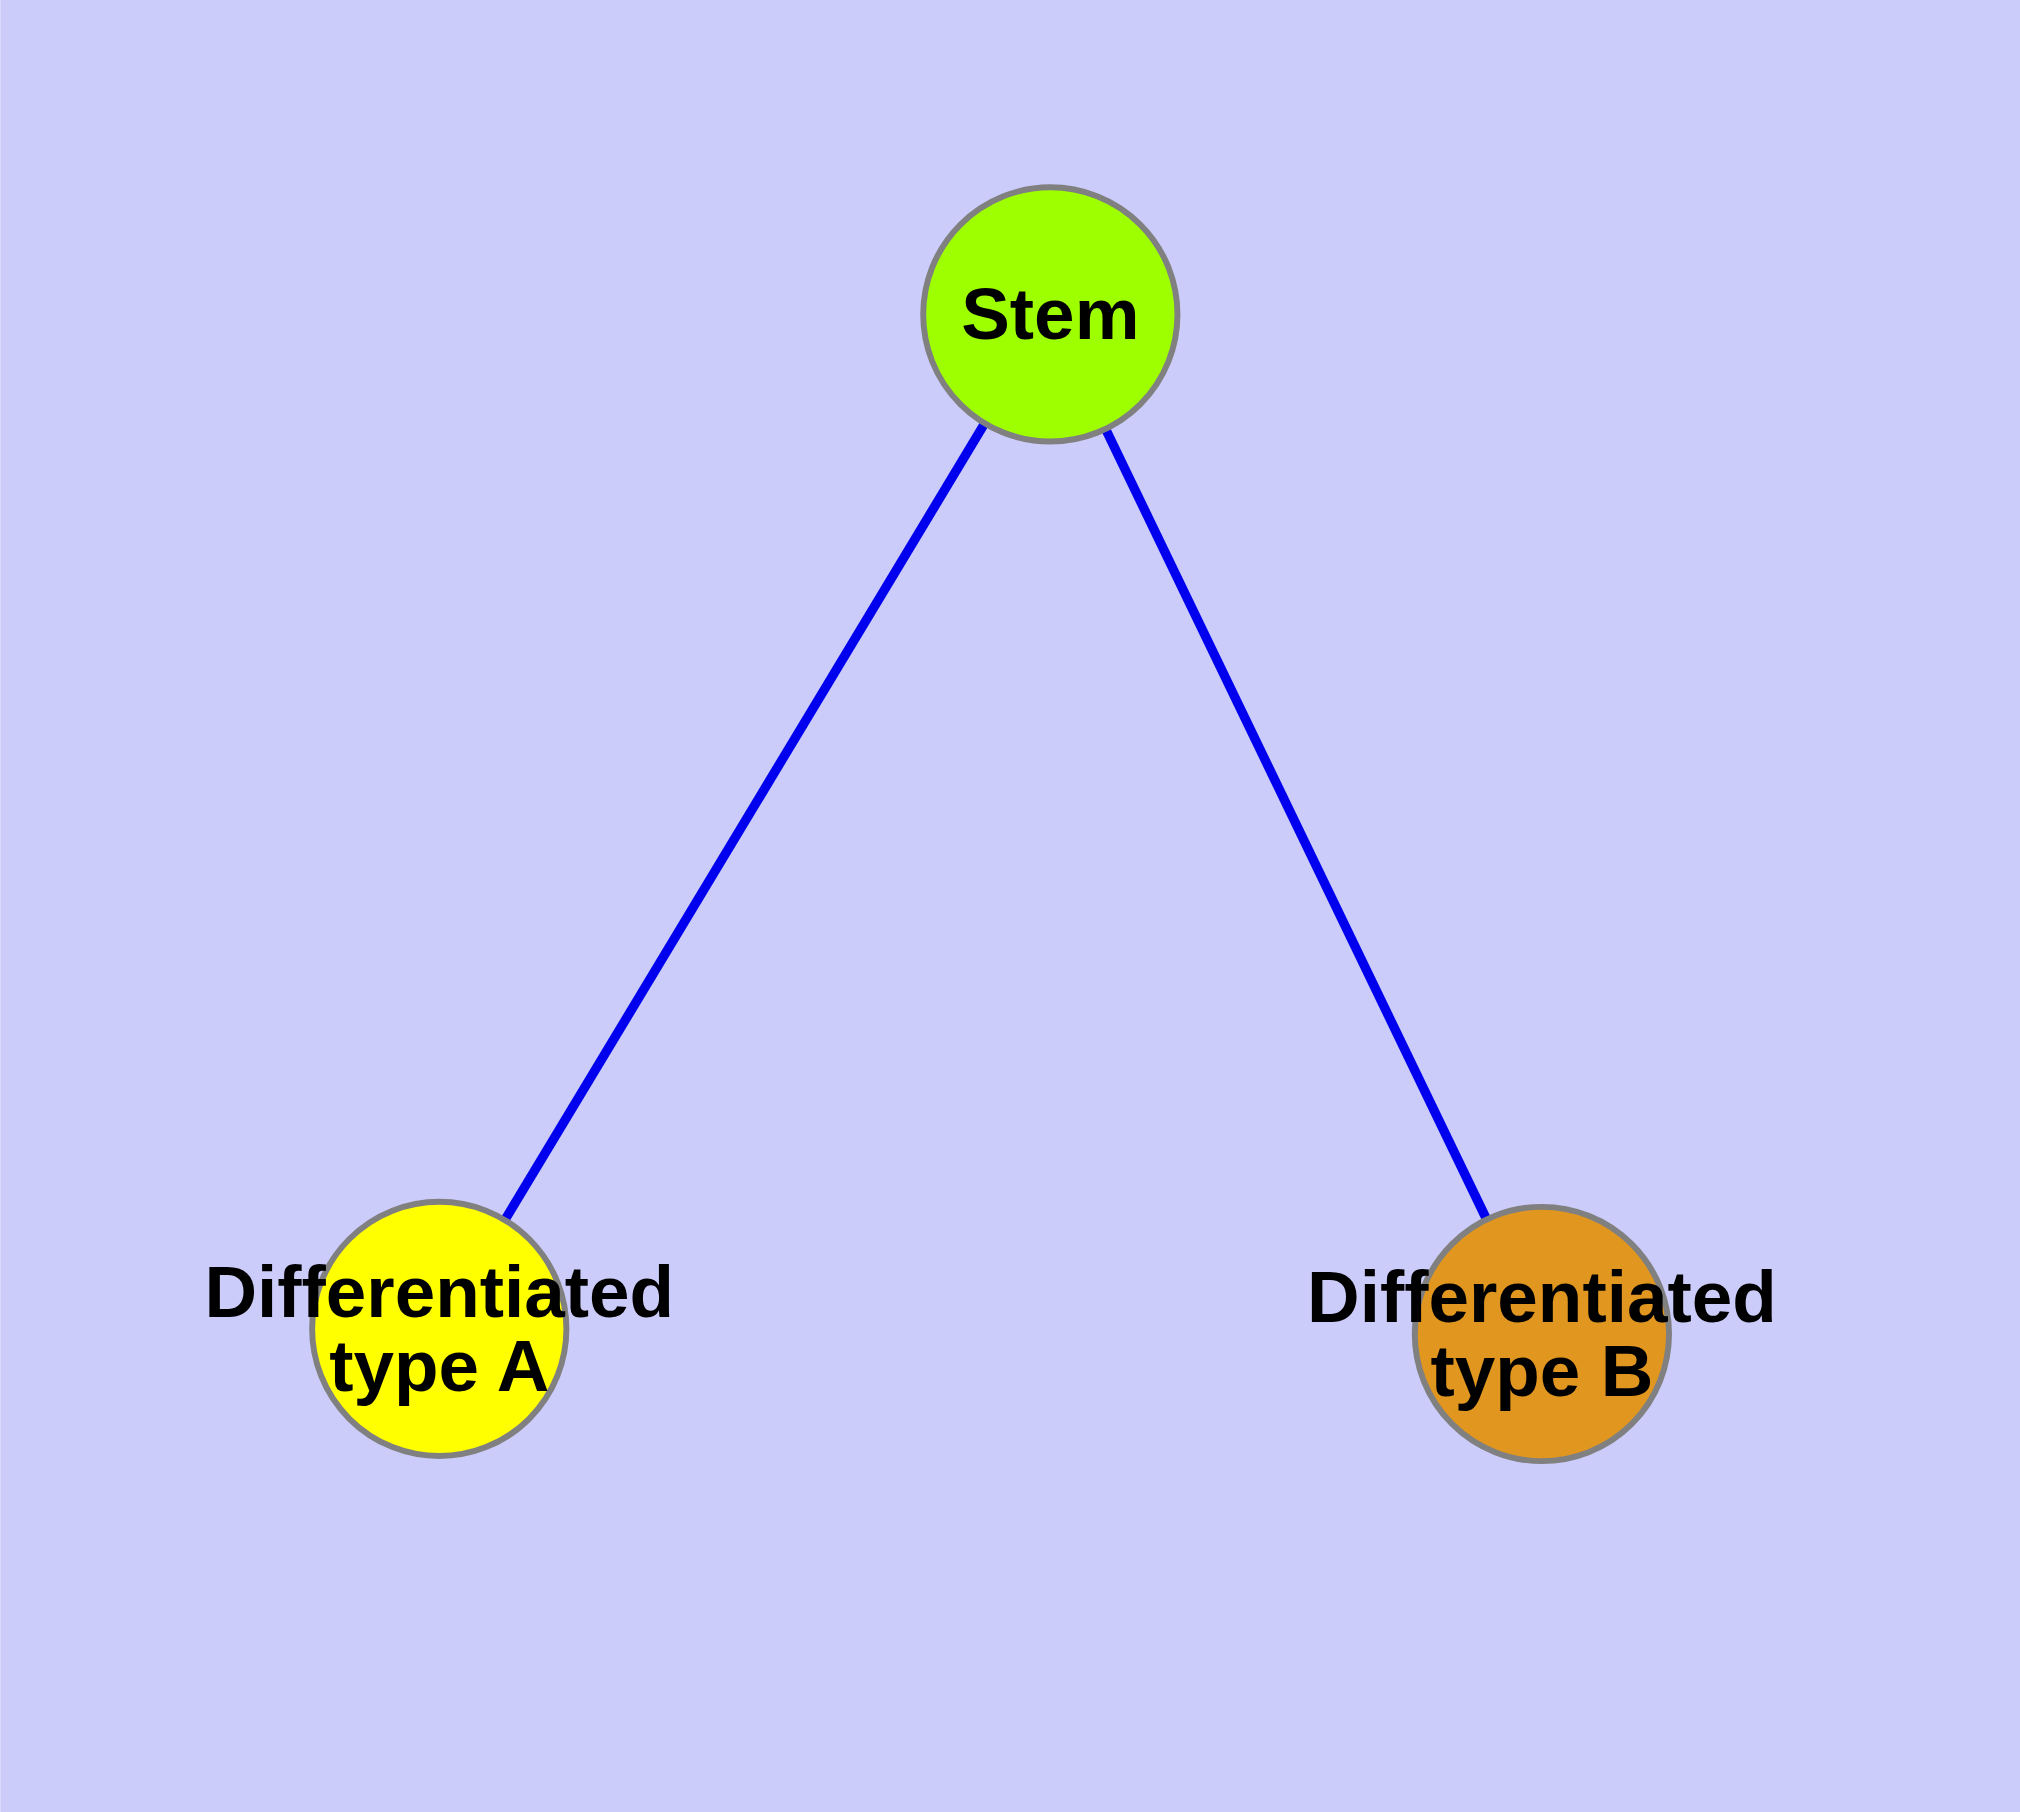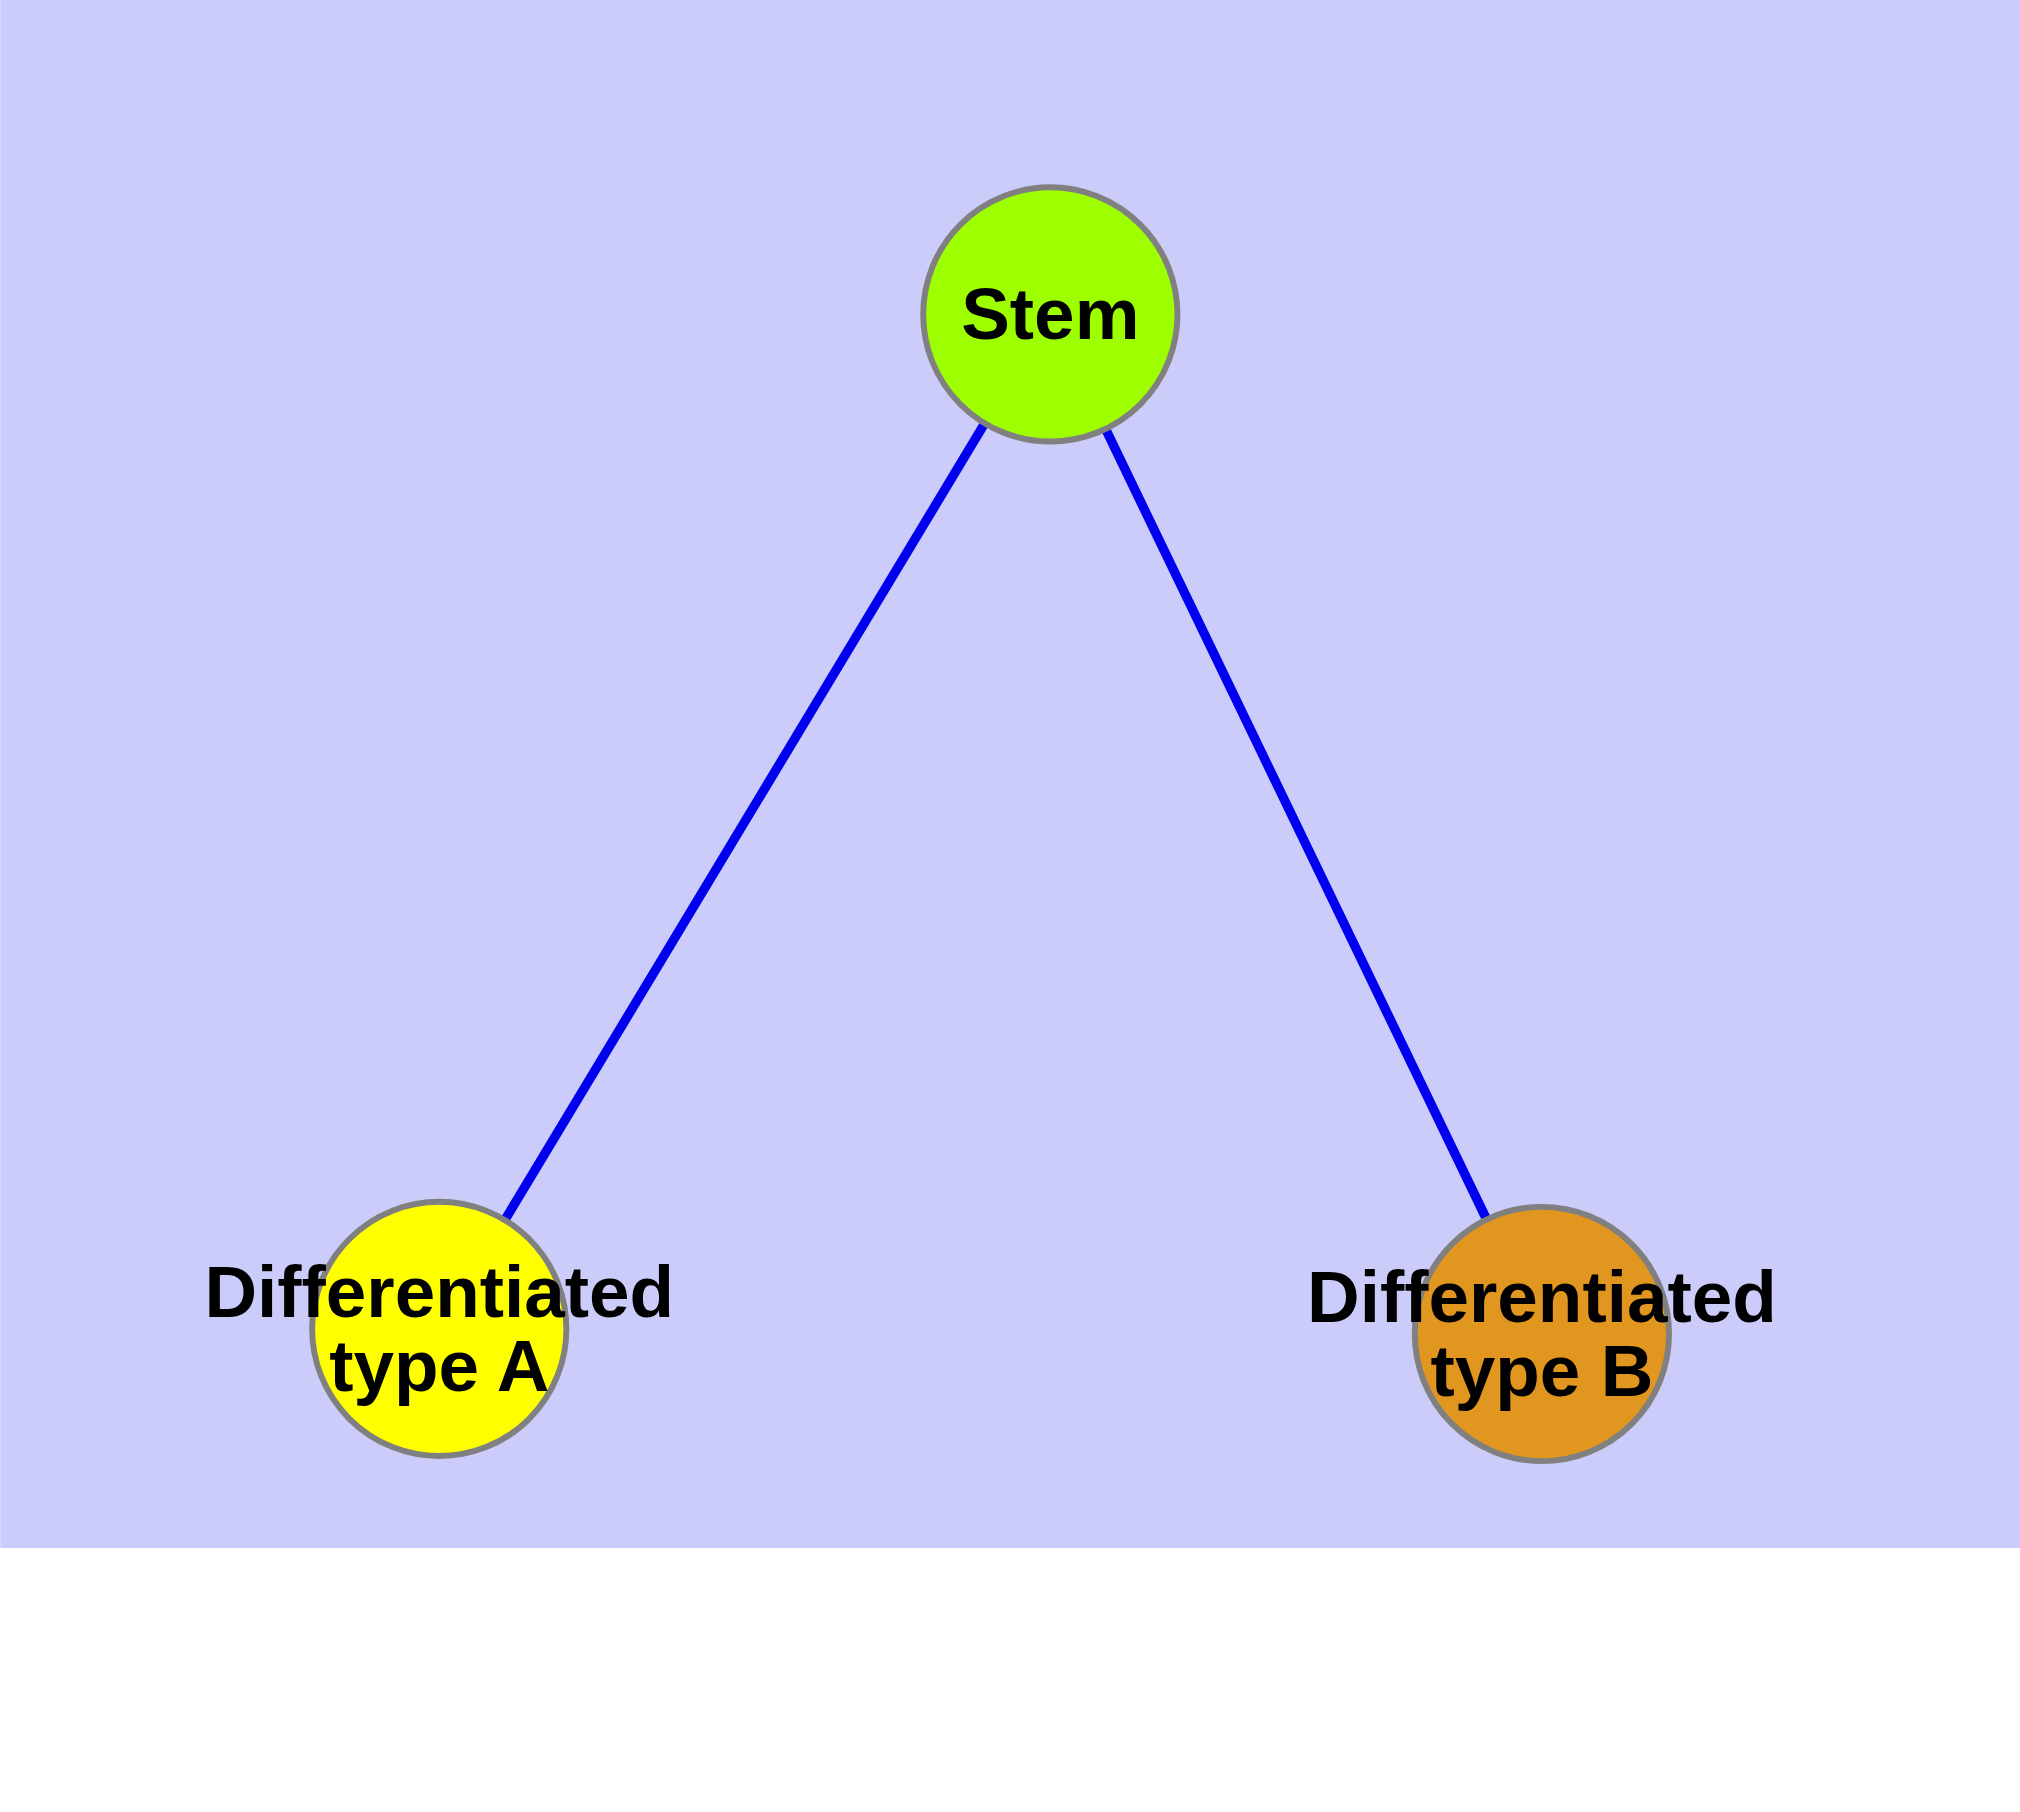--- a/index.html
+++ b/index.html
@@ -29,21 +29,21 @@
     fill: #000000;
     text-anchor: middle;
     dominant-baseline: alphabetic;
     paint-order: normal;
     white-space: pre;
   }
 </style>
 </head>
 <body>
 
-<div id="canvas" style="width: 2021px; height: 1548px;">
+<div id="canvas" style="width: 2021px; height: 1812px;">
   <svg id="graph-svg" viewBox="0 0 2384 2138" xmlns="http://www.w3.org/2000/svg" width="2021" height="1812">
 
     <rect id="bg-rect" x="0" y="0" width="2384" height="2138" fill="#ccccfa"></rect>
 
     <g id="edges-layer">
         <line x1="1161.86" y1="499.06" x2="595.14" y2="1439.94" stroke="#0000ee" stroke-width="11" stroke-linecap="butt"></line>
         <line x1="1303.93" y1="505.67" x2="1754.07" y2="1439.33" stroke="#0000ee" stroke-width="11" stroke-linecap="butt"></line>
       </g>
     <g id="nodes-layer">
         <circle cx="1239" cy="371" r="150" fill="#9eff00" stroke="#808080" stroke-width="7"></circle>

